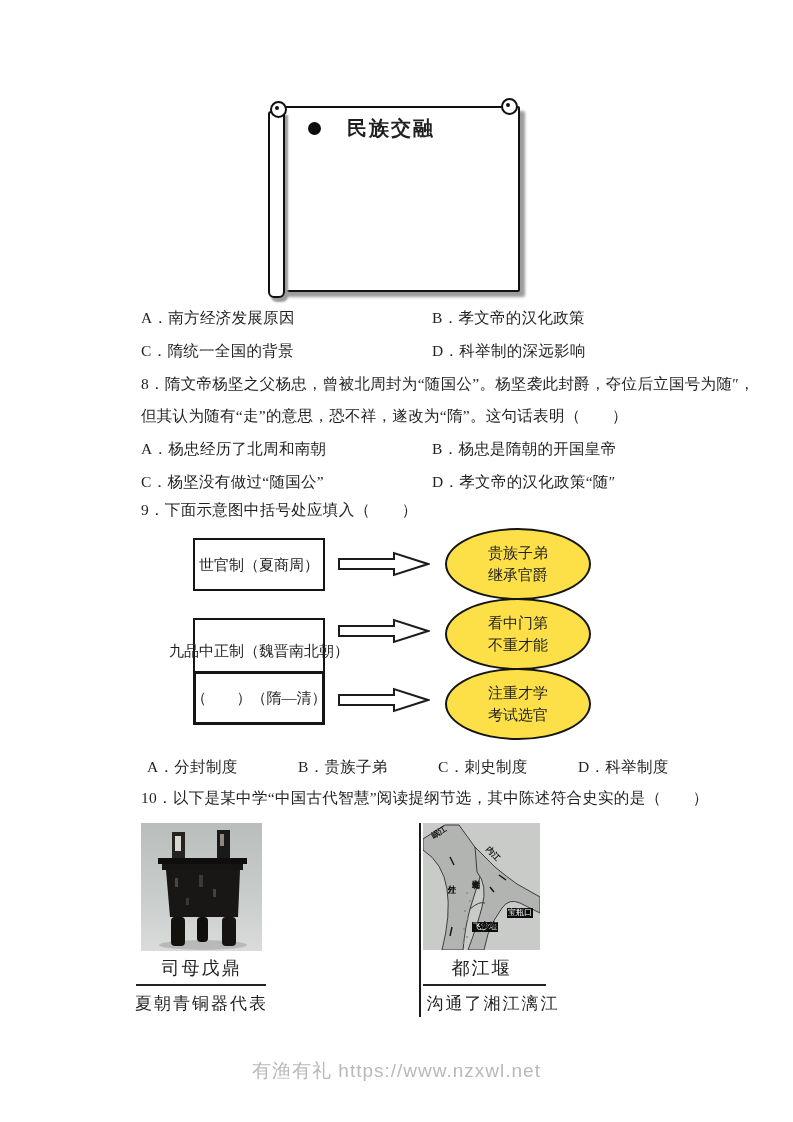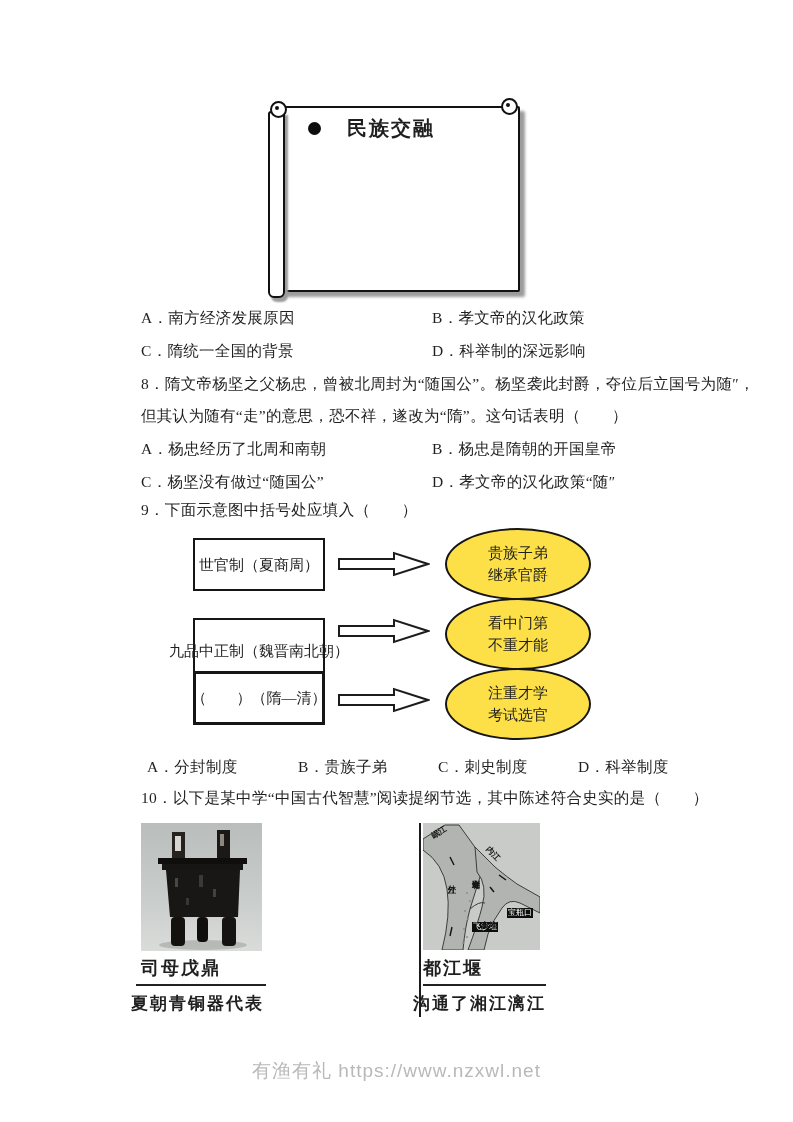--- a/index.html
+++ b/index.html
@@ -36,22 +36,22 @@
   .dbox div{font-size:15px;line-height:22px;text-align:center;white-space:nowrap;}
   .doval{position:absolute;left:445px;width:142px;height:68px;
     border:2px solid #151515;border-radius:50%;background:#fde047;
     display:flex;flex-direction:column;align-items:center;justify-content:center;}
   .doval div{font-size:15px;line-height:22px;text-align:center;white-space:nowrap;}
   .darrow{position:absolute;left:338px;width:92px;height:30px;}
 
   
   .photoA{left:141px;top:823px;width:121px;height:128px;}
   .mapB{left:423px;top:823px;width:117px;height:127px;}
-  .figcap{font-size:18px;font-weight:700;letter-spacing:2px;white-space:nowrap;
-    text-align:left;}
+  .figcap{font-size:18px;font-weight:400;letter-spacing:2px;white-space:nowrap;
+    text-align:center;}
   .capline{background:#222;height:1.5px;}
   .vdivider{left:419px;top:823px;width:1.6px;height:194px;background:#1a1a1a;}
   .maplabel{position:absolute;font-size:8px;font-weight:700;color:#111;
     white-space:nowrap;line-height:9px;}
   .mapchip{position:absolute;font-size:8px;color:#fff;background:#0d0d0d;
     padding:0 1px;line-height:10px;white-space:nowrap;}
   .vertical{writing-mode:vertical-rl;letter-spacing:1px;}
 
   
   .footer{left:0;top:1058px;width:793px;text-align:center;

